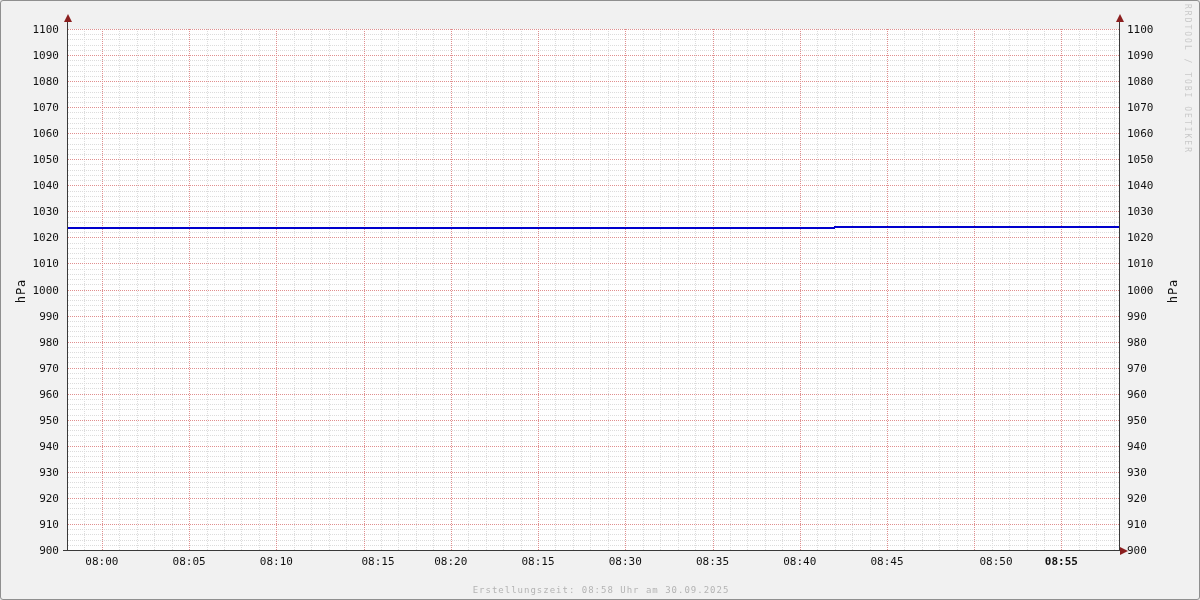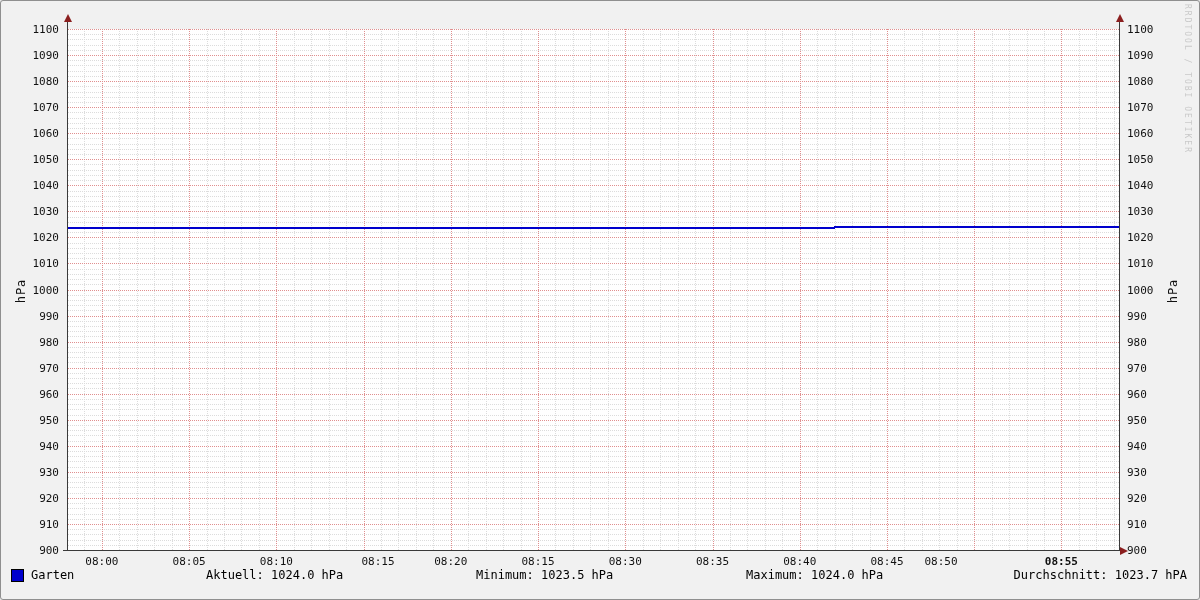--- a/index.html
+++ b/index.html
@@ -296,35 +296,28 @@
       <div class="xtick" style="left: 100.892px;">08:00</div>
       <div class="xtick" style="left: 188.123px;">08:05</div>
       <div class="xtick" style="left: 275.353px;">08:10</div>
       <div class="xtick" style="left: 377px;">08:15</div>
       <div class="xtick" style="left: 449.814px;">08:20</div>
       <div class="xtick" style="left: 537.045px;">08:15</div>
       <div class="xtick" style="left: 624.275px;">08:30</div>
       <div class="xtick" style="left: 711.506px;">08:35</div>
       <div class="xtick" style="left: 798.736px;">08:40</div>
       <div class="xtick" style="left: 885.967px;">08:45</div>
-      <div class="xtick" style="left: 940px;">08:50</div>
+      <div class="xtick" style="left: 995px;">08:50</div>
       <div class="xtick" style="left: 1060.43px; font-weight: bold;">08:55</div>
     </div>
 
   <div class="axis-line axis-left"></div>
   <div class="axis-line axis-right"></div>
   <div class="axis-line axis-bottom"></div>
 
   <div class="arrow up" style="left:63px;top:13px;"></div>
   <div class="arrow up" style="left:1115px;top:13px;"></div>
   <div class="arrow right" style="left:1119px;top:546px;"></div>
 
-  <div class="footer-row">
-    <span class="legend-swatch" id="legend-swatch" style="background: rgb(0, 0, 205);"></span>
-    <span class="legend-label">Garten</span>
-    <span class="stat aktuell">Aktuell: 1024.0 hPa</span>
-    <span class="stat minimum">Minimum: 1023.5 hPa</span>
-    <span class="stat maximum">Maximum: 1024.0 hPa</span>
-    <span class="stat durchschnitt">Durchschnitt: 1023.7 hPA</span>
-  </div>
-
+
+  <div class="creation">Erstellungszeit: 08:58 Uhr am 30.09.2025</div>
 
 </div>
 
 </body></html>

